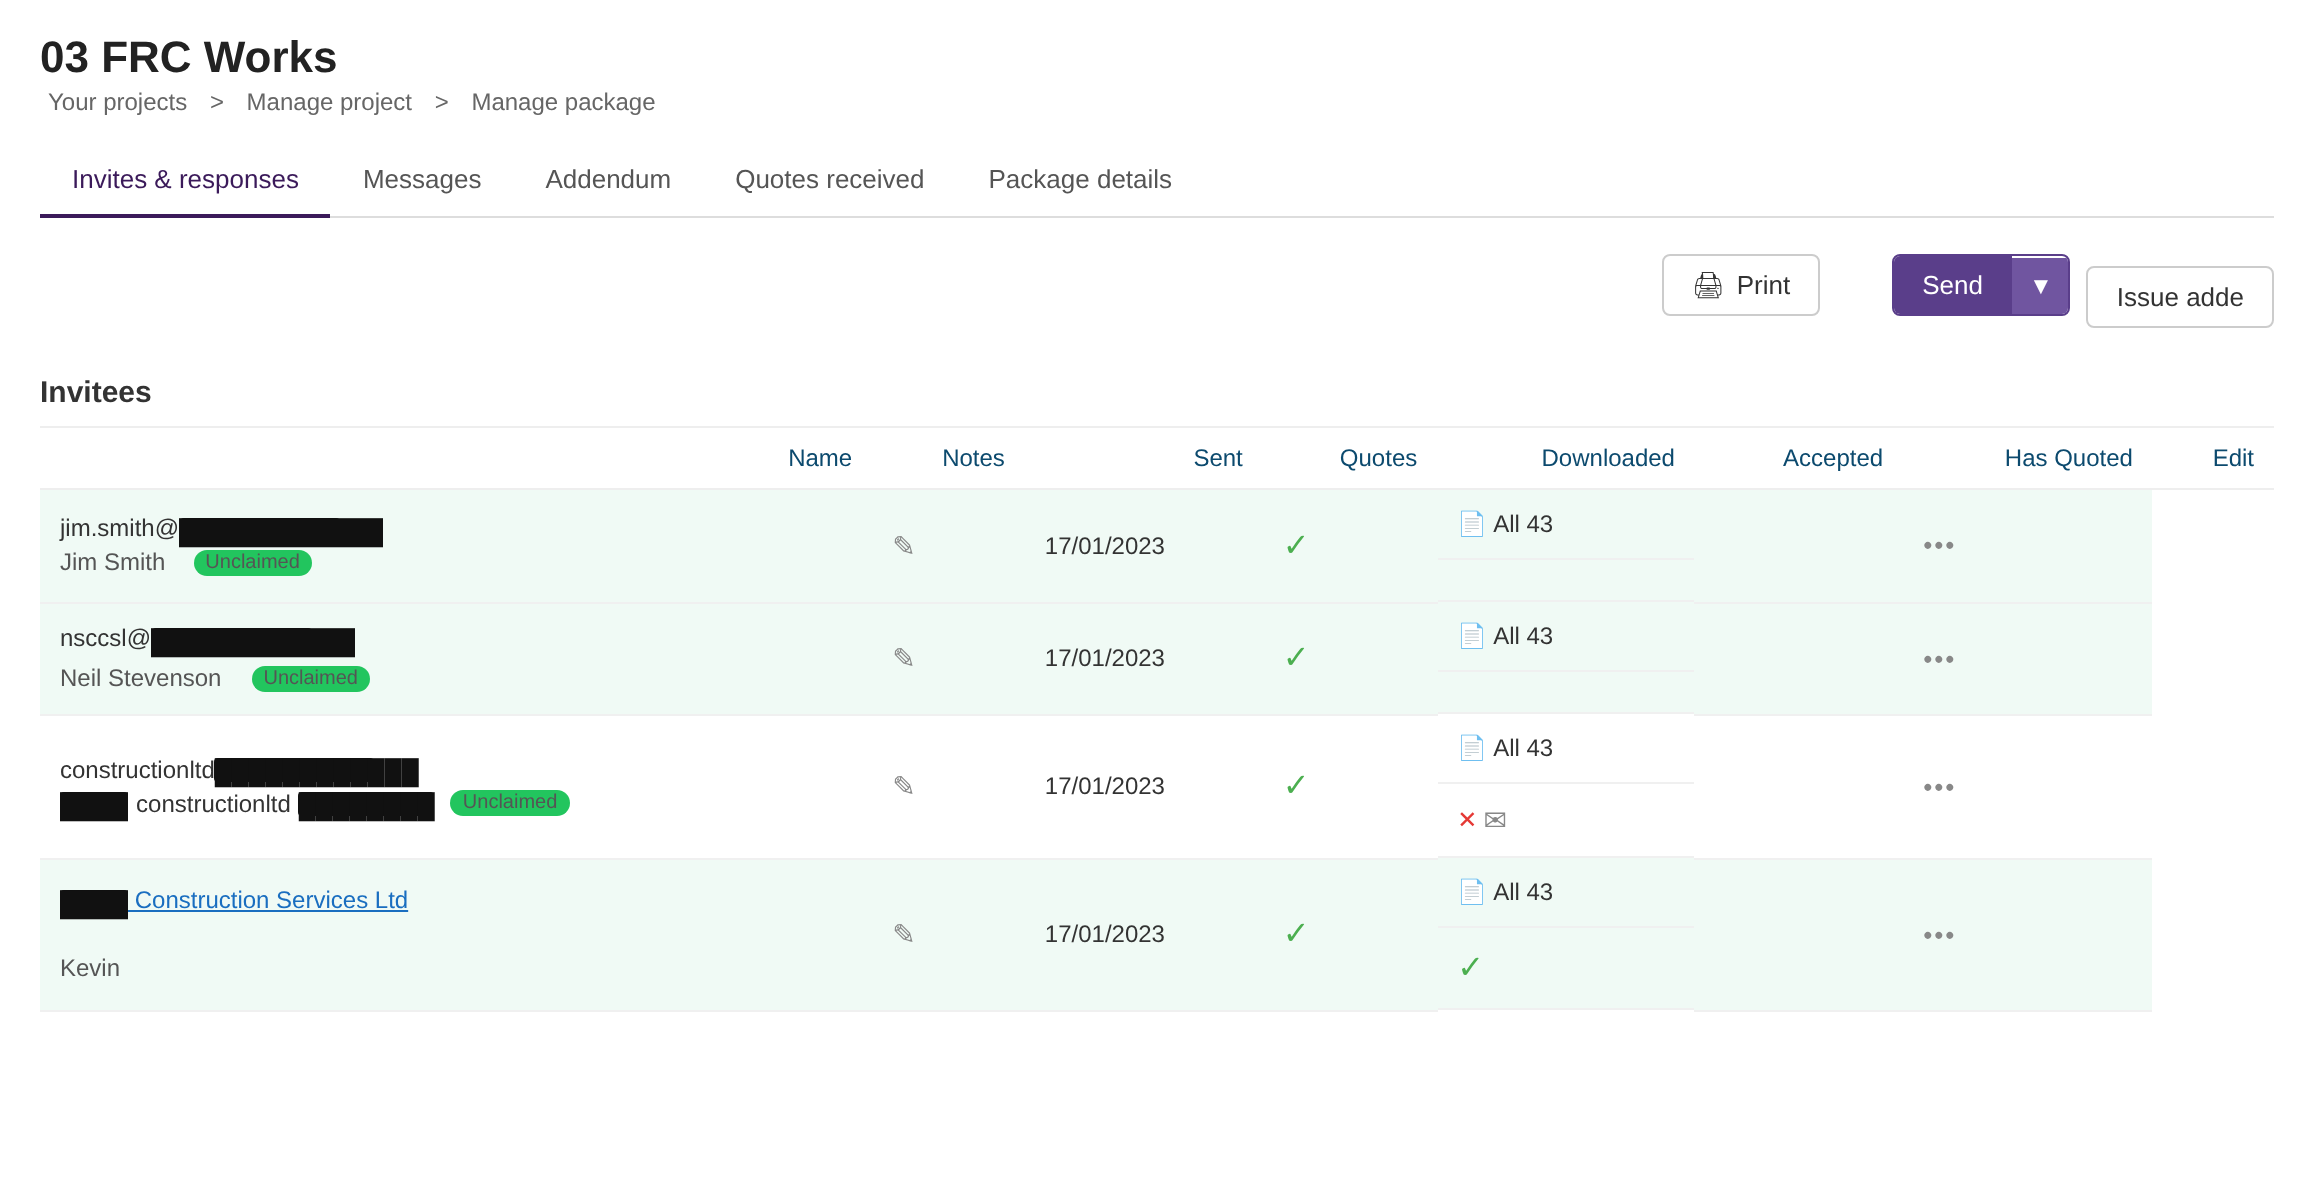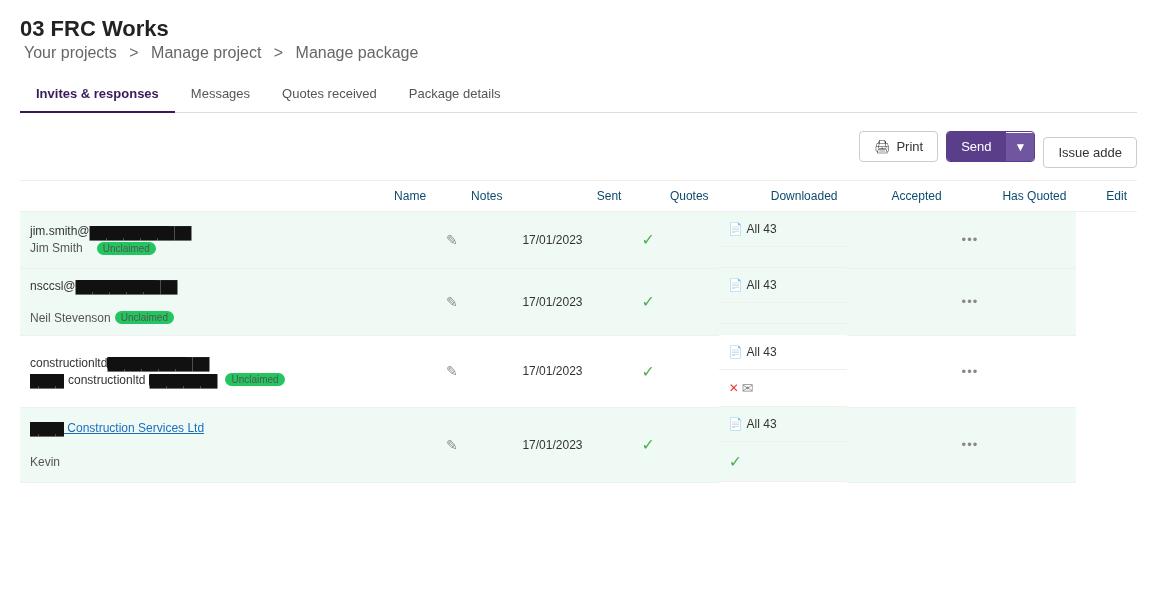--- a/index.html
+++ b/index.html
@@ -1,37 +1,37 @@
 <!DOCTYPE html>
 <html><head>
   <meta charset="utf-8">
   <style>
     * { box-sizing: border-box; margin: 0; padding: 0; }
     body { font-family: Arial, sans-serif; font-size: 13px; color: #333; background: #fff; }
 
     .page-wrapper { padding: 16px 20px; }
 
     .page-title { font-size: 22px; font-weight: bold; color: #222; margin-bottom: 2px; }
-    .breadcrumb { font-size: 16px; color: #666; margin-bottom: 14px; }
+    .breadcrumb { font-size: 12px; color: #666; margin-bottom: 14px; }
     .breadcrumb span { margin: 0 4px; }
 
     .tabs { display: flex; border-bottom: 1px solid #ddd; margin-bottom: 0; }
     .tab { padding: 10px 16px; cursor: pointer; font-size: 13px; color: #555; border-bottom: 2px solid transparent; margin-bottom: -1px; }
-    .tab.active { color: #3b1a5a; border-bottom: 2px solid #3b1a5a; font-weight: 700; }
+    .tab.active { color: #3b1a5a; border-bottom: 2px solid #3b1a5a; font-weight: 400; }
 
     .toolbar { display: flex; justify-content: flex-end; align-items: center; padding: 12px 0; gap: 8px; }
 
     .btn-print {
       display: flex; align-items: center; gap: 6px;
       padding: 7px 14px; border: 1px solid #ccc; background: #fff;
       border-radius: 4px; cursor: pointer; font-size: 13px; color: #333;
     }
     .btn-send {
       display: flex; align-items: center; gap: 0;
-      border: 1px solid #5a3e8a; border-radius: 4px; overflow: hidden; cursor: pointer;
+      border: 1px solid #5a3e8a; border-radius: 4px; overflow: hidden; cursor: pointer; margin-left: 28px;
     }
     .btn-send-main {
       padding: 7px 14px; background: #5a3e8a; color: #fff; font-size: 13px; border: none; cursor: pointer;
     }
     .btn-send-arrow {
       padding: 7px 8px; background: #7055a0; color: #fff; font-size: 12px; border: none; cursor: pointer; border-left: 1px solid #7055a0;
     }
     .btn-issue {
       padding: 7px 14px; border: 1px solid #ccc; background: #fff;
       border-radius: 4px; cursor: pointer; font-size: 13px; color: #333; margin-top: 12px;
@@ -87,36 +87,38 @@
     <span>Your projects</span>
     <span> &gt; </span>
     <span>Manage project</span>
     <span> &gt; </span>
     <span>Manage package</span>
   </div>
 
   <div class="tabs">
     <div class="tab active">Invites &amp; responses</div>
     <div class="tab">Messages</div>
+    <div class="tab">Addendum</div>
     <div class="tab">Quotes received</div>
     <div class="tab">Package details</div>
   </div>
 
   <div class="toolbar">
     <button class="btn-print">
       <span>🖨</span>
       <span>Print</span>
     </button>
     <div class="btn-send">
       <button class="btn-send-main">Send</button>
       <button class="btn-send-arrow">▼</button>
     </div>
     <button class="btn-issue">Issue adde</button>
   </div>
 
+  <div class="section-title">Invitees</div>
 
   <table class="table">
     <thead>
       <tr>
         <th>Name</th>
         <th>Notes</th>
         <th>Sent</th>
         <th>Quotes</th>
         <th>Downloaded</th>
         <th>Accepted</th>
@@ -140,21 +142,21 @@
             <span style="font-size: 12px;">📄</span>
             <span>All 43</span>
           </td>
           <td class="accepted-cell"></td>
           <td></td>
           <td><span class="edit-dots">•••</span></td>
         </tr>
         <tr class="row-highlighted">
           <td class="name-cell">
             <div style="font-size: 12px; color: rgb(51, 51, 51);"><span>nsccsl@</span><span class="redacted" style="width: 80px; font-size: 12px;">████████████</span></div>
-            <div style="margin-top: 18px; display: flex; align-items: flex-start; gap: 0;">
+            <div style="margin-top: 6px; display: flex; align-items: flex-end; gap: 11px;">
               <span style="font-size: 12px; color: rgb(85, 85, 85);">Neil Stevenson</span>
               <span class="badge">Unclaimed</span>
             </div>
           </td>
           <td><span class="notes-icon">✎</span></td>
           <td class="sent-cell">17/01/2023</td>
           <td><span class="check-icon">✓</span></td>
           <td class="downloaded-cell">
             <span style="font-size: 12px;">📄</span>
             <span>All 43</span>

